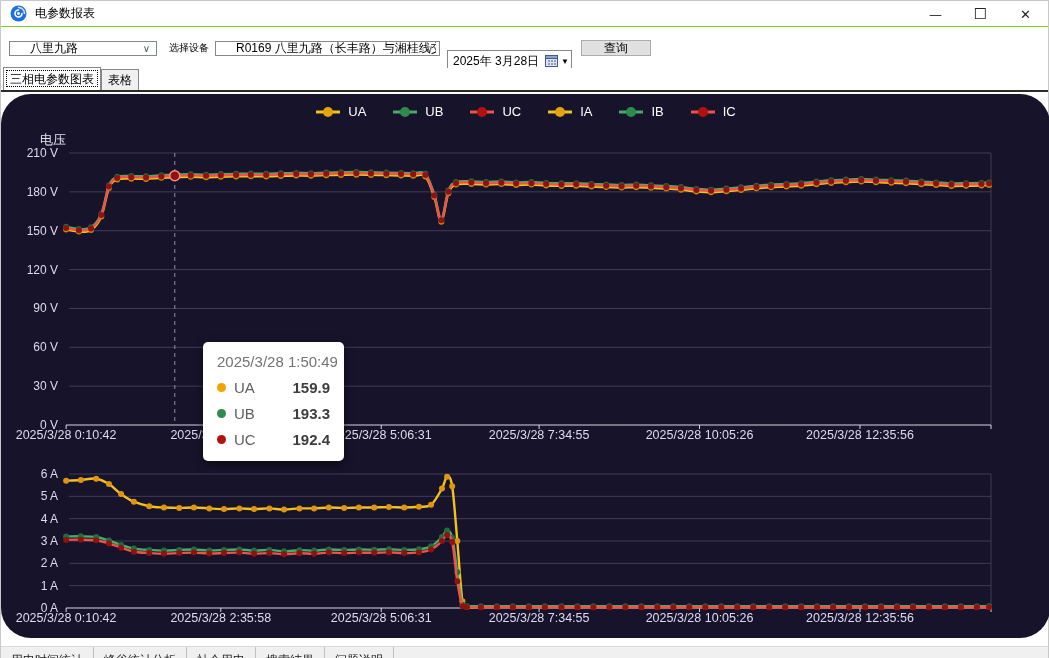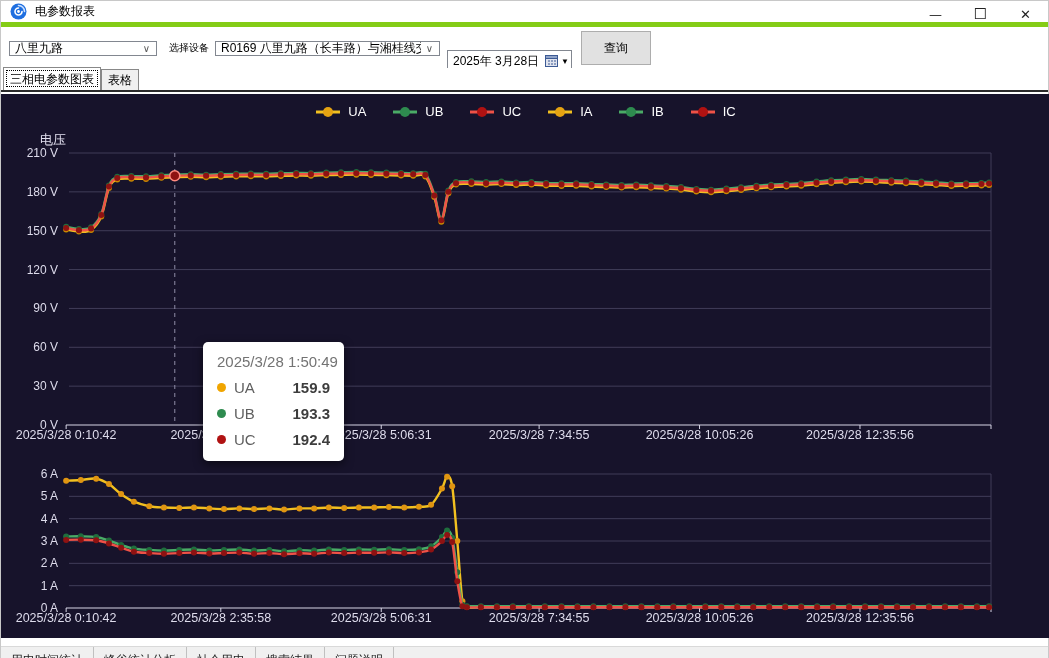--- a/index.html
+++ b/index.html
@@ -2,52 +2,52 @@
 <html><head>
 <meta charset="utf-8">
 <style>
   * { margin:0; padding:0; box-sizing:border-box; }
   html,body { width:1049px; height:658px; overflow:hidden; background:#fff;
     font-family:"Liberation Sans","DejaVu Sans",sans-serif; }
   .window { position:relative; width:1049px; height:658px; background:#fff; border:1px solid #c8c8c8; }
 
   
   .titlebar { position:absolute; top:0; left:0; width:100%; height:26px; background:#fff;
-    display:flex; align-items:center; border-bottom:5px solid #84cc16; }
+    display:flex; align-items:center; border-bottom:1px solid #84cc16; }
   .app-icon { width:17px; height:17px; margin-left:9px; }
   .title-text { font-size:12px; color:#000; margin-left:8px; }
   .win-controls { position:absolute; right:0; top:0; height:26px; display:flex; }
   .win-btn { width:45px; height:26px; display:flex; align-items:center; justify-content:center;
     font-size:13px; color:#222; cursor:pointer; font-family:"DejaVu Sans",sans-serif; }
 
   
   .toolbar { position:absolute; top:27px; left:0; width:100%; height:40px; background:#fff;
     display:flex; align-items:center; }
   .combo { height:15px; background:#fff; border:1px solid #828790; display:flex; align-items:center;
-    font-size:12px; color:#000; padding-left:5px; position:relative; }
+    font-size:12px; color:#000; padding-left:20px; position:relative; }
   .combo .chev { position:absolute; right:6px; color:#5a5a5a; font-size:10px; }
   #area-combo { width:148px; margin-left:8px; }
   .tb-label { font-size:10px; color:#000; margin:0 6px 0 12px; }
   #device-combo { width:225px; }
   .datepicker { height:22px; width:125px; margin-left:7px; border:1px solid #828790; background:#fff;
     display:flex; align-items:center; font-size:12px; padding-left:5px; position:relative;margin-top:26px; }
   .datepicker .cal { margin-left:6px; }
   .datepicker .drop { color:#000; font-size:8px; margin-left:3px; }
-  .query-btn { margin-left:9px; width:70px; height:34px; background:#e1e1e1; border:1px solid #adadad;
+  .query-btn { margin-left:9px; width:70px; height:16px; background:#e1e1e1; border:1px solid #adadad;
     font-size:12px; color:#000; display:flex; align-items:center; justify-content:center; cursor:pointer; }
 
   
   .tabstrip { position:absolute; top:67px; left:0; width:100%; height:24px; background:#fff;
     display:flex; align-items:flex-end; border-bottom:2px solid #2b2b2b; }
   .tab { height:21px; padding:0 6px; font-size:12px; color:#000000; display:flex; align-items:center;
     border:1px solid #888; border-bottom:none; background:#f0f0f0; margin-right:0; cursor:pointer; }
   .tab.active { height:23px; background:#fff; outline:1px dotted #000; outline-offset:-4px; margin-left:2px; }
 
   
-  .chart-panel { position:absolute; top:93px; left:0; width:1049px; height:544px; background:#17132b; }
+  .chart-panel { position:absolute; top:93px; left:0; width:1049px; height:544px; background:#17132b;border-radius:30px; }
   .legend { position:absolute; top:10px; left:0; width:100%; display:flex; justify-content:center;
     gap:26px; align-items:center; }
   .leg-item { display:flex; align-items:center; gap:7px; cursor:pointer; }
   .leg-item span { color:#fff; font-size:13px; }
   .chart-title { position:absolute; left:39px; top:37px; font-size:13px; color:#e2e0ef; }
   #charts { position:absolute; top:0; left:0; }
 
   
   .tooltip { position:absolute; left:202px; top:248px; width:141px; background:#fff; border-radius:5px;
     box-shadow:0 3px 10px rgba(0,0,0,.55); padding:11px 14px 13px 14px; }

